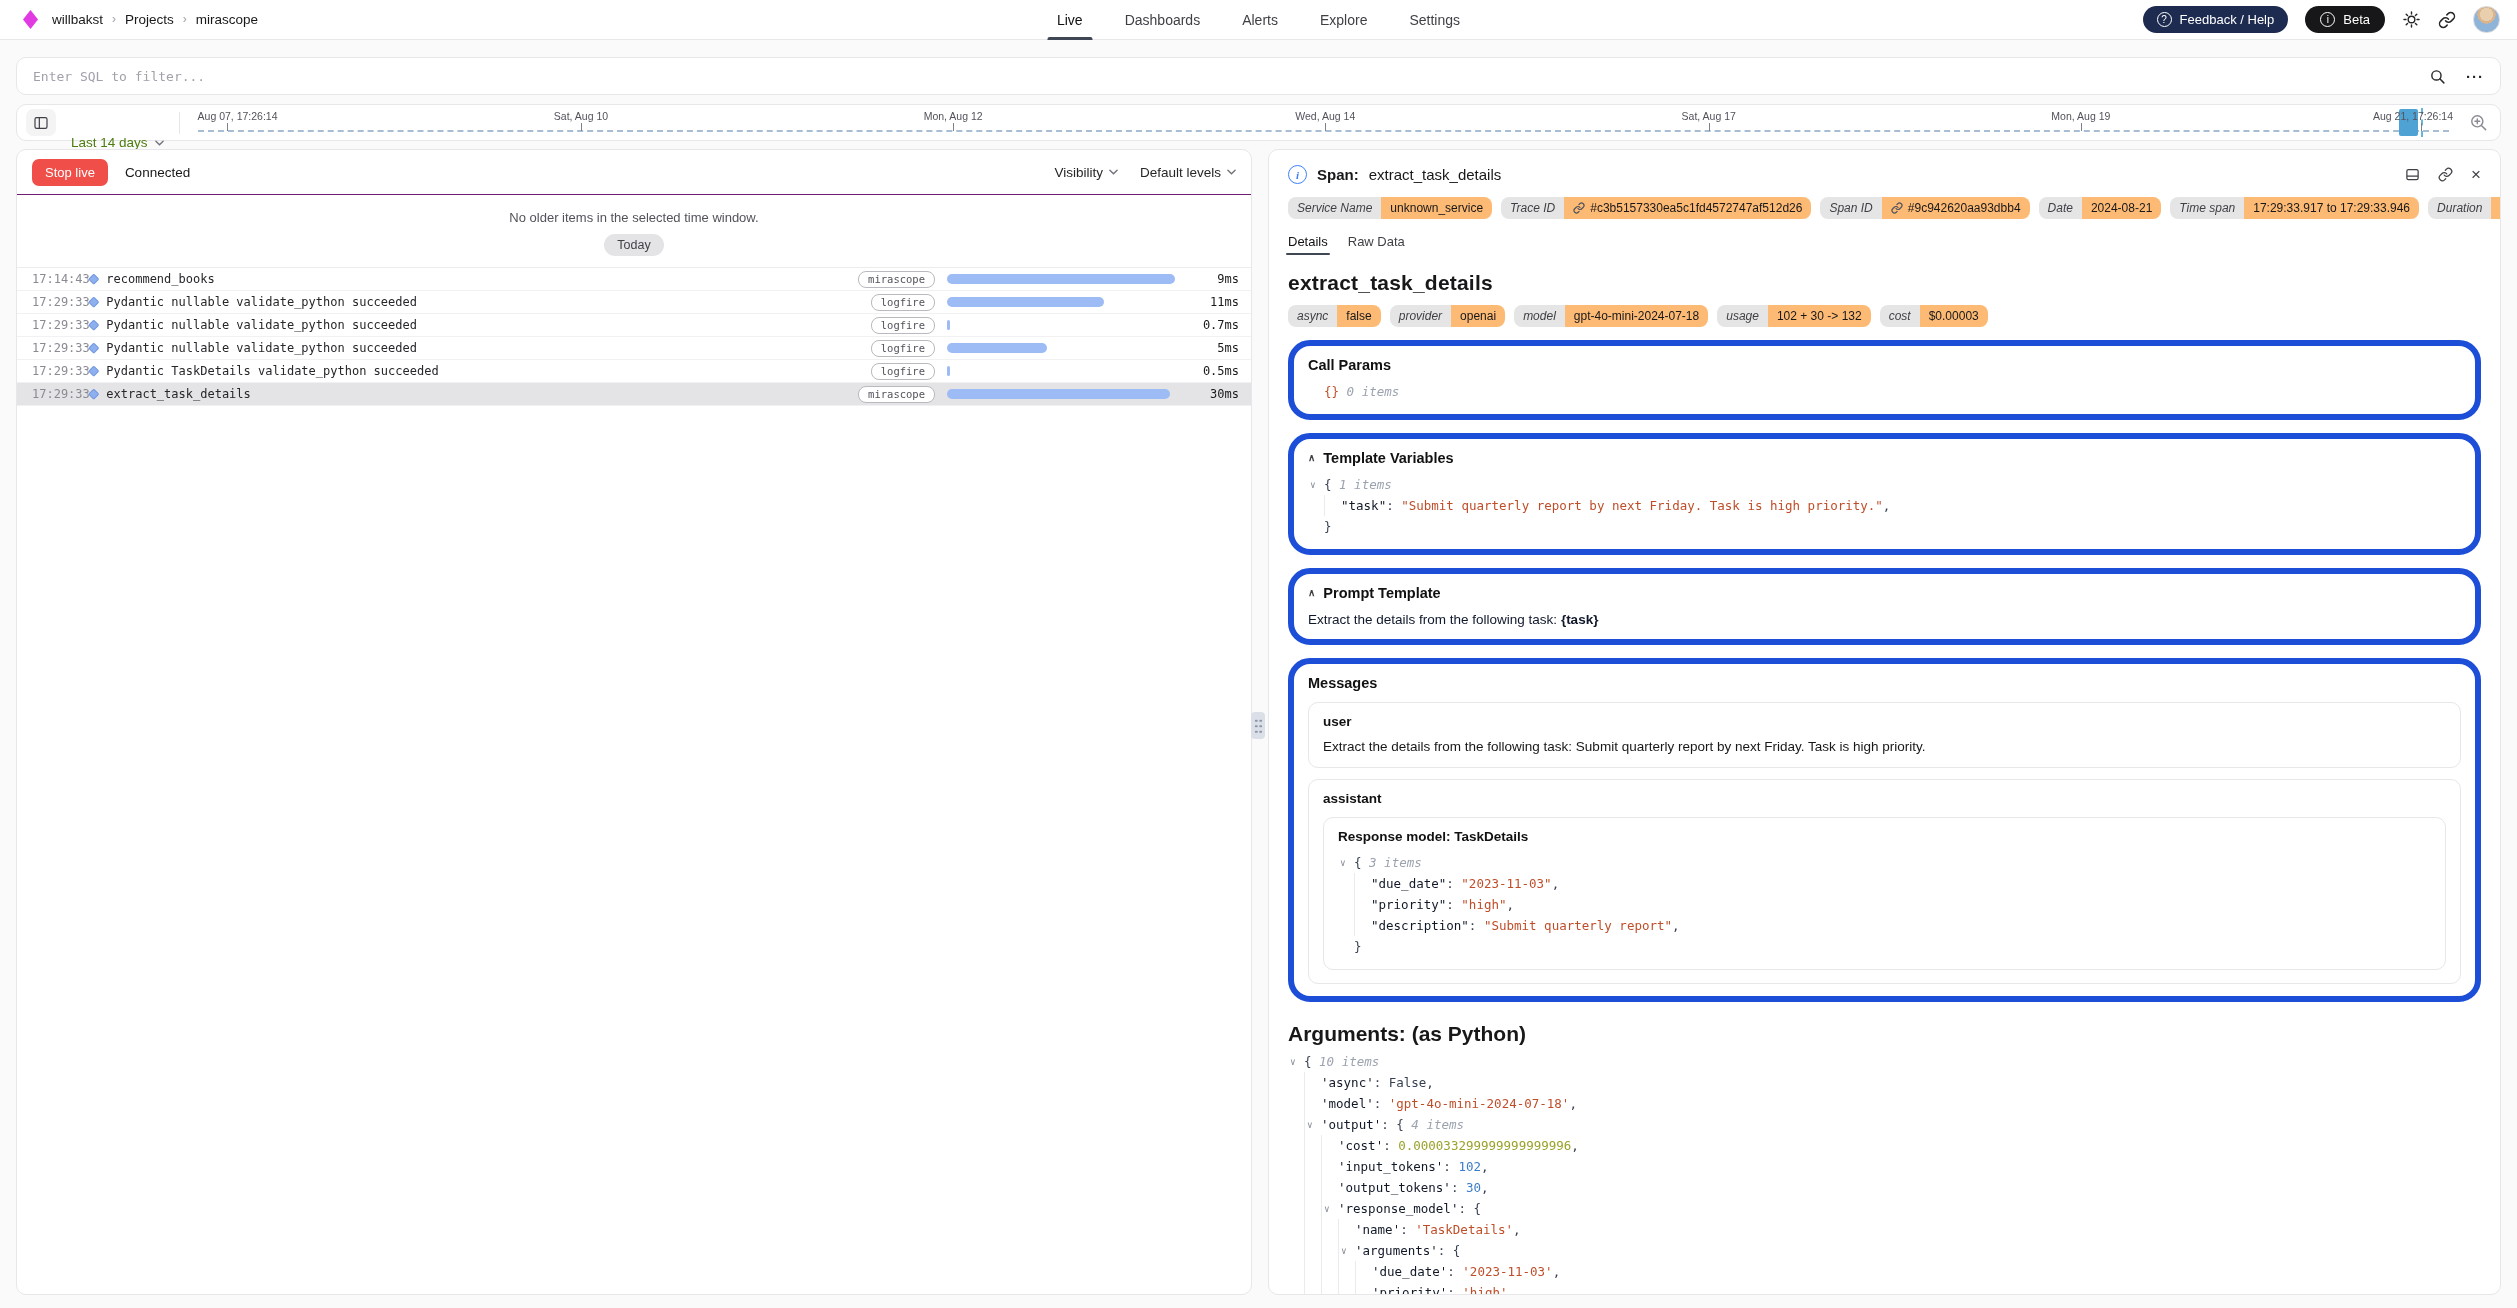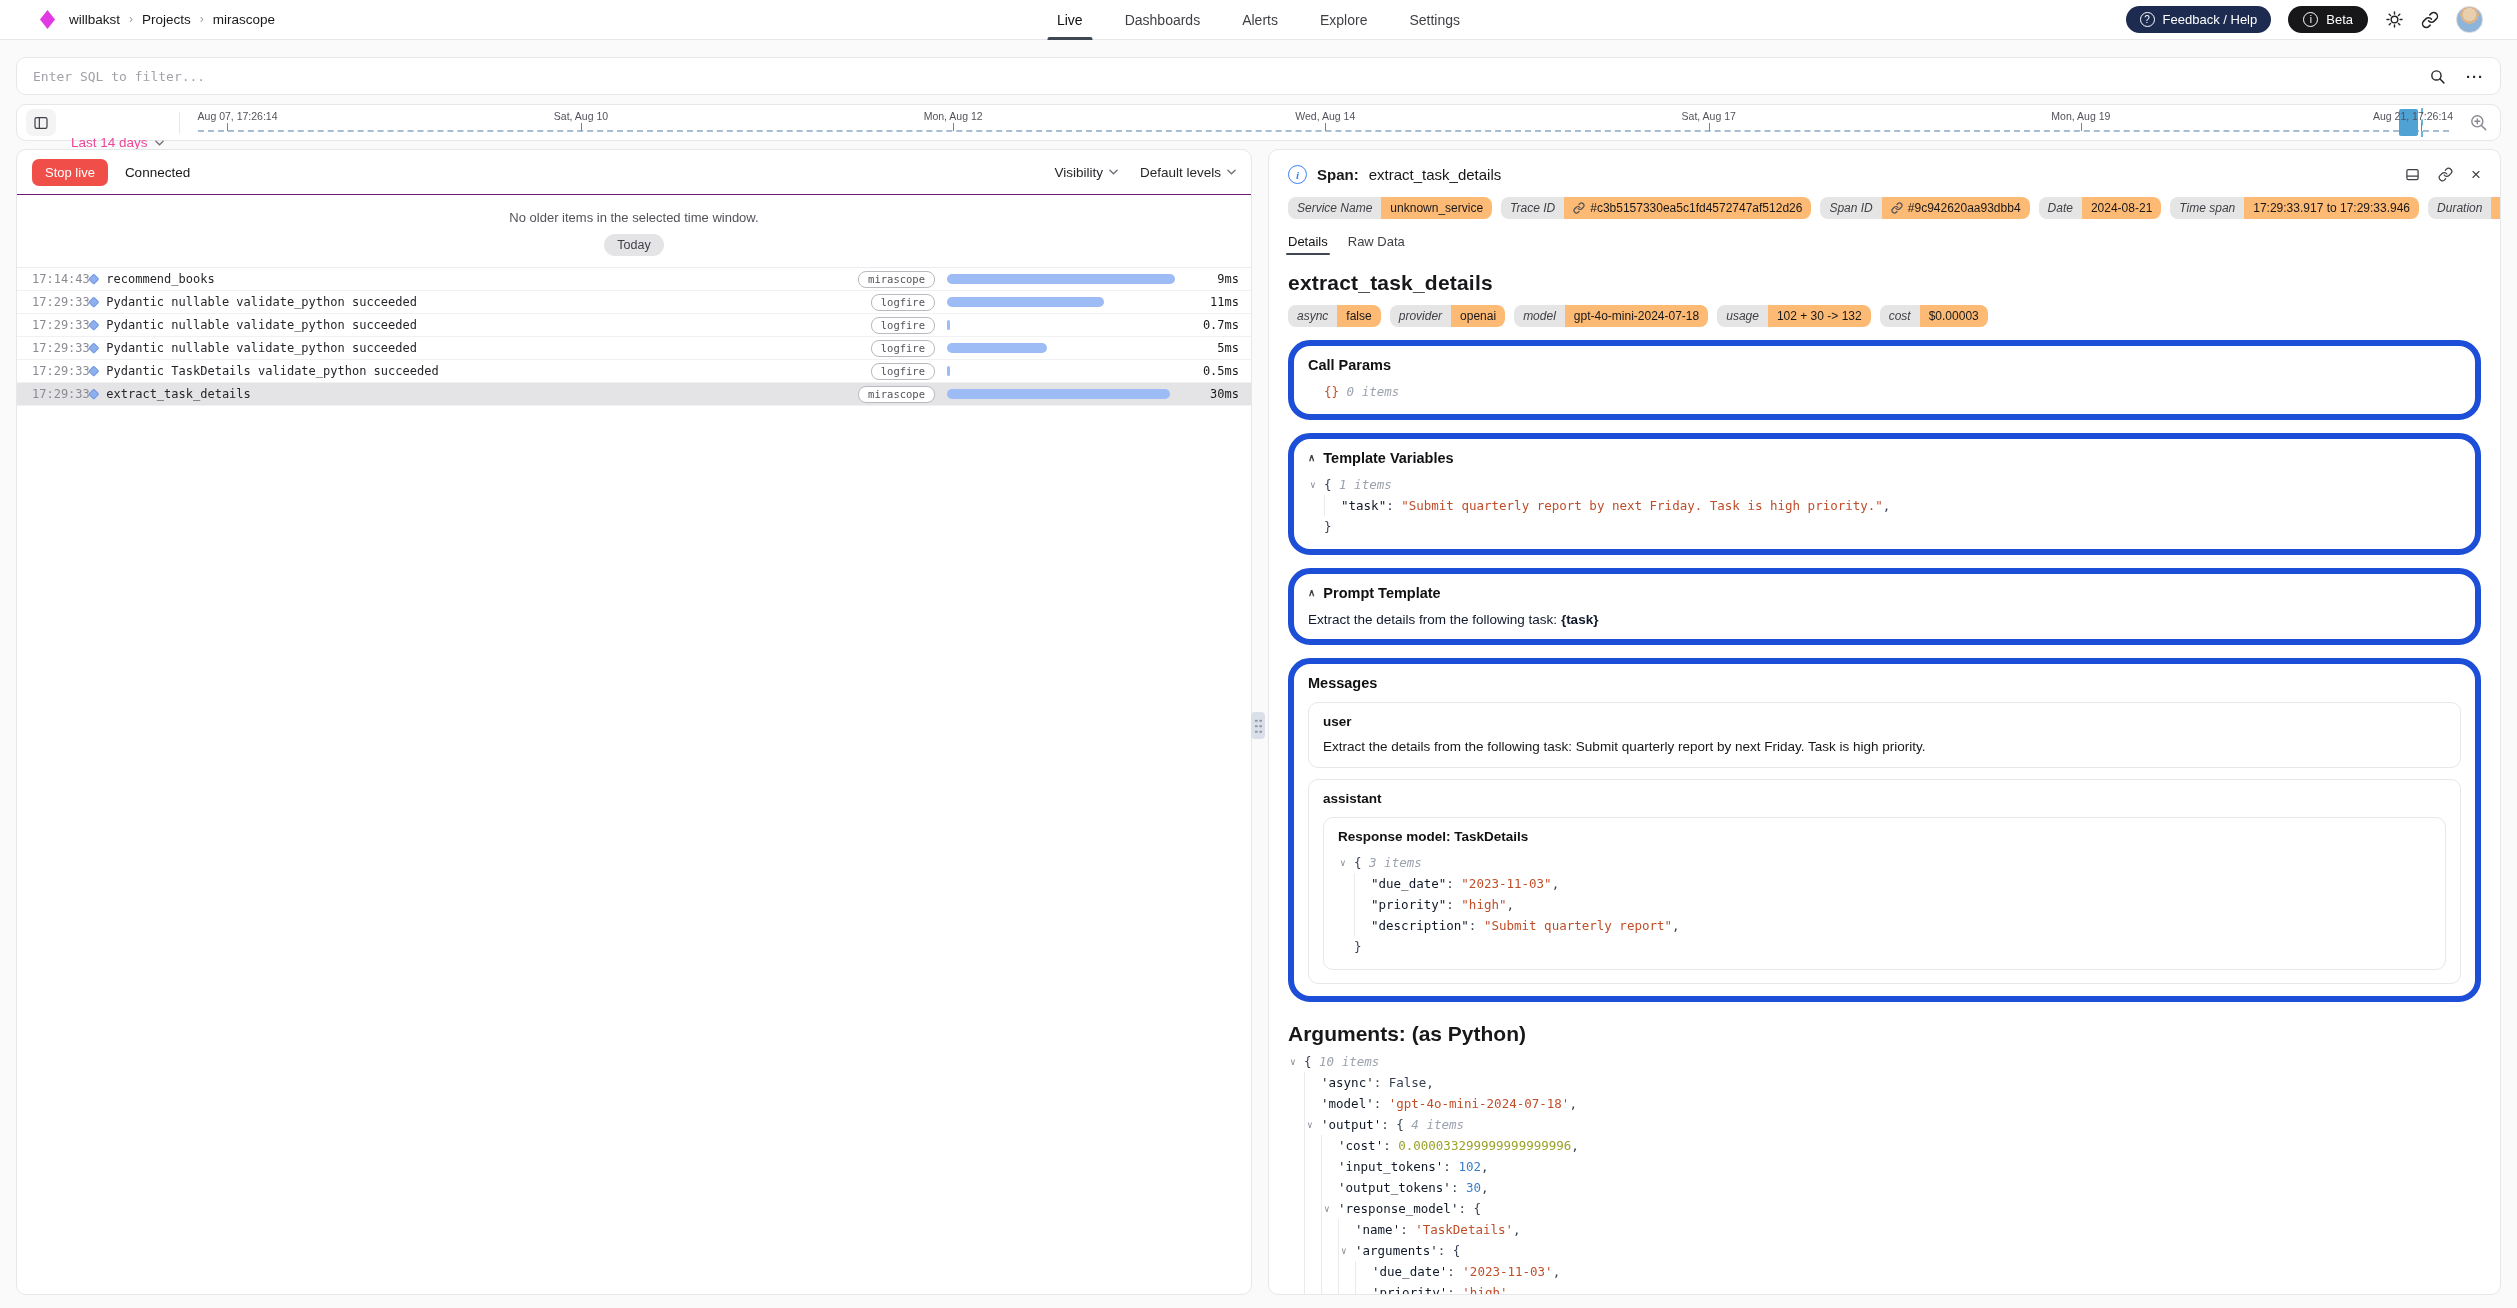--- a/index.html
+++ b/index.html
@@ -6,21 +6,21 @@
   html,body { width:2517px; height:1308px; }
   body {
     position:relative; overflow:hidden; background:#fafafa;
     font-family:"Liberation Sans", sans-serif; color:#18181b;
   }
   svg { display:block; }
 
   
   .app-header {
     position:absolute; top:0; left:0; right:0; height:40px; background:#fff;
-    border-bottom:1px solid #e7e7e9; display:flex; align-items:center; padding:0 34px; z-index:20;
+    border-bottom:1px solid #e7e7e9; display:flex; align-items:center; padding:0 17px; z-index:20;
   }
   .logo { width:15px; height:19px; background:#e13ae2; clip-path:polygon(50% 0,100% 50%,50% 100%,0 50%); margin:0 14px 0 6px; }
   .breadcrumb { display:flex; align-items:center; gap:9px; font-size:13.5px; color:#18181b; white-space:nowrap; }
   .crumb-sep { color:#a1a1aa; font-size:12px; transform:translateY(-1px); }
   .nav-tabs { position:absolute; left:50%; transform:translateX(-50%); top:0; height:40px; display:flex; gap:38px; }
   .tab { position:relative; display:flex; align-items:center; font-size:14px; color:#3f3f46; cursor:pointer; padding:0 2px; }
   .tab.active { color:#111113; }
   .tab.active::after { content:""; position:absolute; bottom:0; left:-8px; right:-8px; height:3px; background:#3f4654; border-radius:2px 2px 0 0; }
   .hdr-right { margin-left:auto; display:flex; align-items:center; gap:17px; }
   .pill-btn { height:27px; border-radius:15px; color:#fff; display:flex; align-items:center; gap:8px; padding:0 14px; font-size:13px; cursor:pointer; white-space:nowrap; }
@@ -39,21 +39,21 @@
   .sql-input::placeholder { color:#a1a1aa; }
   .sql-icons { display:flex; align-items:center; gap:20px; }
   .dots { font-size:15px; font-weight:700; color:#27272a; letter-spacing:1px; cursor:pointer; }
 
   
   .timeline {
     position:absolute; left:16px; right:16px; top:104px; height:37px; background:#fff;
     border:1px solid #e7e7e9; border-radius:10px; display:flex; align-items:center;
   }
   .tl-toggle { margin-left:9px; width:30px; height:27px; border-radius:7px; background:#f4f4f5; display:flex; align-items:center; justify-content:center; cursor:pointer; }
-  .tl-range { display:flex; align-items:center; gap:7px; font-size:13.5px; color:#ec4899; padding:0 15px; cursor:pointer; white-space:nowrap;margin-top:40px; }
+  .tl-range { display:flex; align-items:center; gap:7px; font-size:13.5px; color:#4d7c0f; padding:0 15px; cursor:pointer; white-space:nowrap;margin-top:40px; }
   .tl-divider { width:1px; height:22px; background:#e7e7e9; }
   .tl-axis { position:relative; flex:1; height:100%; margin:0 14px 0 18px; }
   .tl-label { position:absolute; top:5px; font-size:10.5px; color:#52525b; white-space:nowrap; z-index:2; }
   .tl-label.mid { transform:translateX(-50%); }
   .tl-label.right { right:0; }
   .tl-line { position:absolute; bottom:9px; width:1px; height:8px; background:#7c828c; z-index:1; }
   .tl-dash { position:absolute; left:0; right:4px; bottom:8px; border-bottom:2px dashed #a6bdd3; }
   .tl-sel { position:absolute; left:calc(97.8% - 4px); width:19px; top:4px; bottom:4px; background:#4fa3d4; border-radius:2px; z-index:1; }
   .tl-sel::after { content:""; position:absolute; right:-5px; top:-1px; bottom:-1px; border-right:2px dashed #6ab4de; }
   .tl-zoom { margin:0 12px 0 2px; cursor:pointer; }

